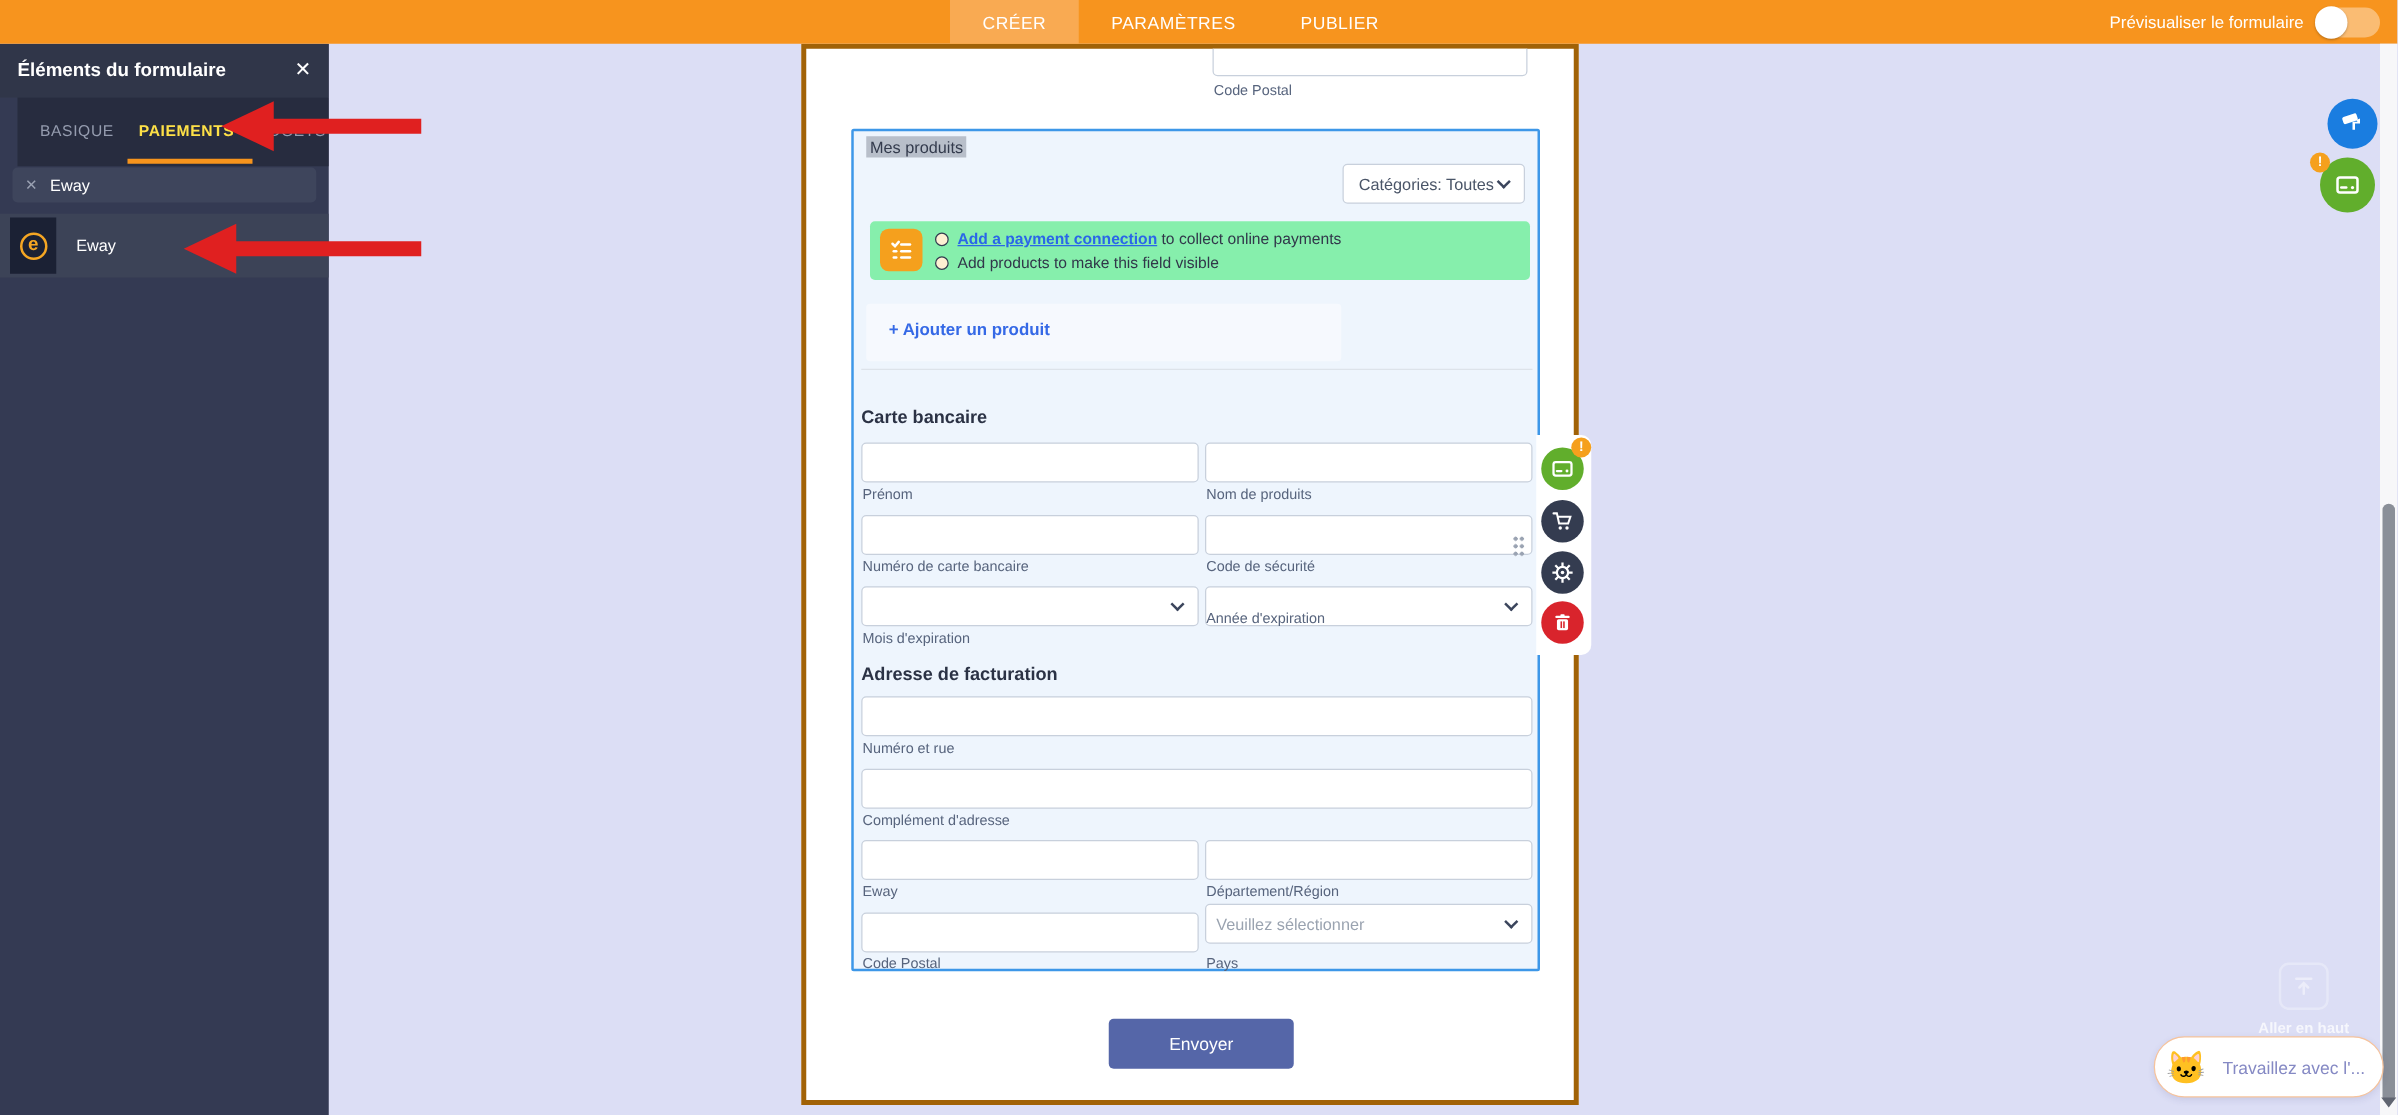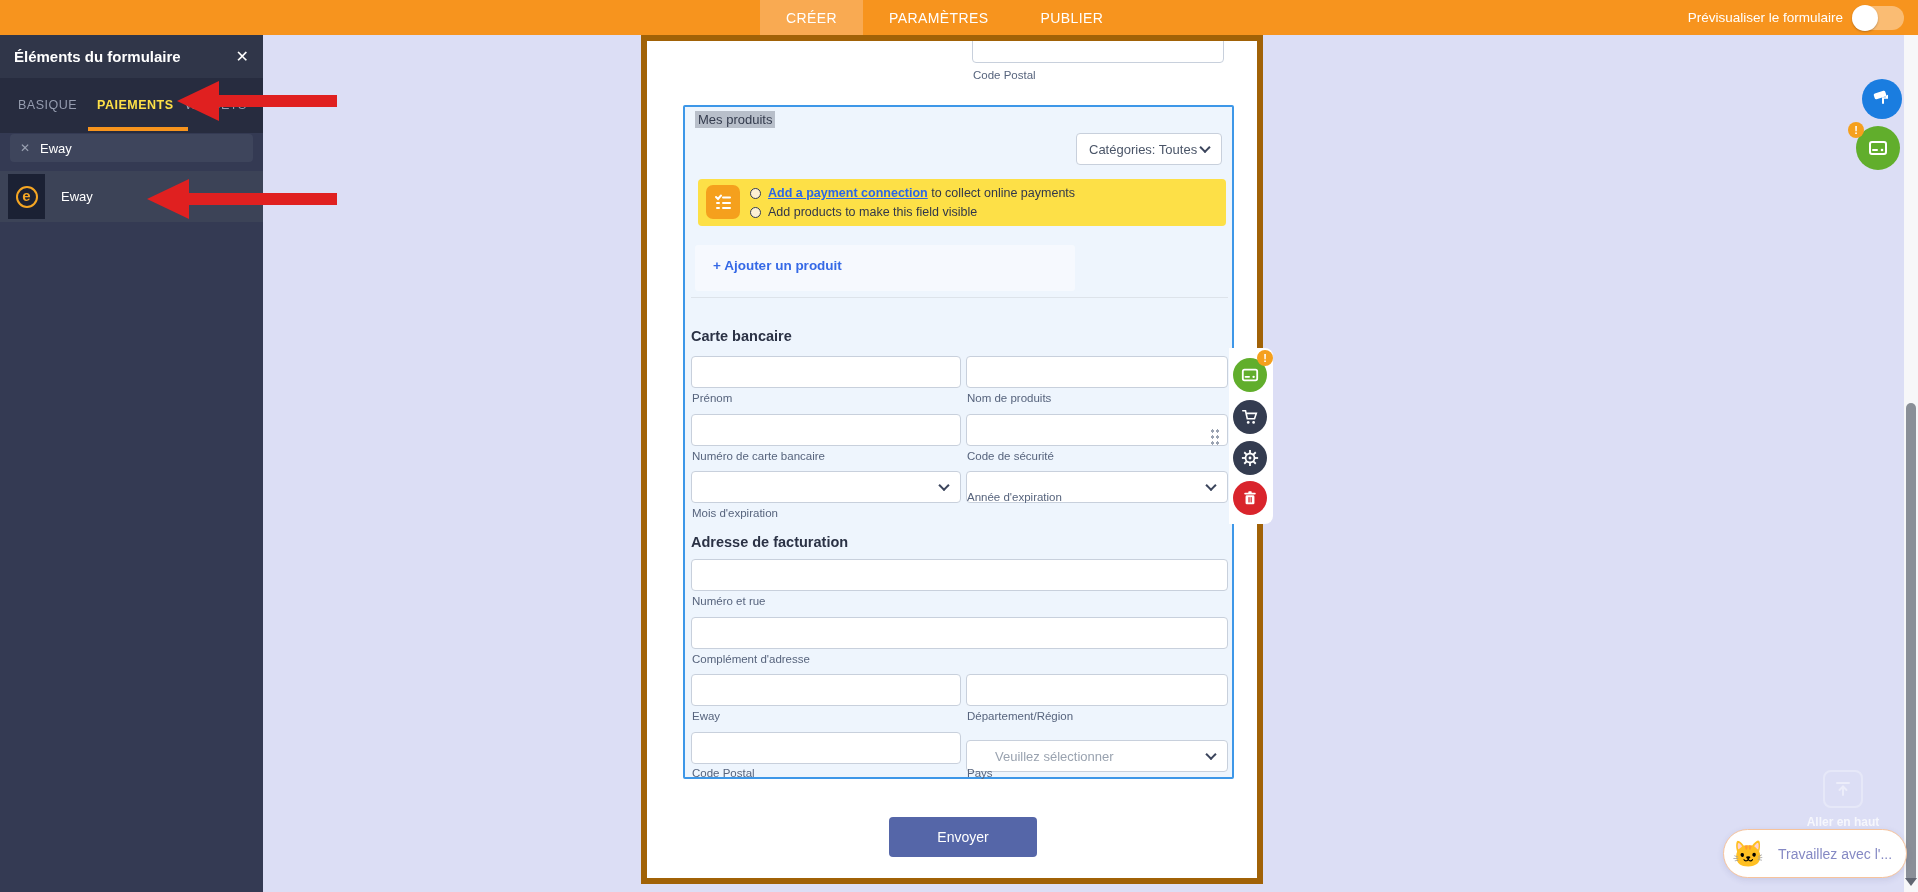--- a/index.html
+++ b/index.html
@@ -14,51 +14,51 @@
   .preview-wrap { position:absolute; right:14px; top:0; height:35px; display:flex; align-items:center; gap:9px; }
   .preview-label { color:#fff; font-size:13.5px; }
   .toggle { width:52px; height:24px; background:rgba(255,255,255,.38); border-radius:12px; position:relative; cursor:pointer; }
   .toggle .knob { position:absolute; left:0; top:-1px; width:26px; height:26px; border-radius:50%; background:#fff; box-shadow:0 1px 2px rgba(0,0,0,.25); }
 
   
   .sidebar { position:absolute; left:0; top:35px; width:263px; height:857px; background:#343a53; z-index:25; overflow:hidden; }
   .sb-header { height:43px; background:#303649; display:flex; align-items:center; justify-content:space-between; padding:0 14px; }
   .sb-title { color:#fff; font-size:15px; font-weight:bold; }
   .sb-close { color:#fff; font-size:16px; cursor:pointer; line-height:1; }
-  .sb-tabs { height:55px; background:#272c3f; position:relative; display:flex; align-items:center; }
+  .sb-tabs { height:55px; background:#272c3f; position:relative; display:flex; align-items:center;margin-left:14px; }
   .sb-tab { font-size:12.5px; letter-spacing:.5px; color:#959caf; position:absolute; top:20px; cursor:pointer; white-space:nowrap; }
   .sb-tab.active { color:#fde047; font-weight:bold; }
   .sb-tab-underline { position:absolute; left:88px; top:49px; width:100px; height:4px; background:#f7941d; }
   .sb-search { position:absolute; left:10px; top:99px; width:243px; height:28px; background:#3e455c; border-radius:4px; display:flex; align-items:center; padding:0 10px; gap:10px; }
   .sb-search .clear { color:#9aa1b2; font-size:12px; cursor:pointer; }
   .sb-search input { background:transparent; border:none; outline:none; color:#fff; font-size:13px; width:180px; font-family:"Liberation Sans", sans-serif; }
   .sb-item { position:absolute; left:0; top:136px; width:263px; height:51px; background:#3c4357; display:flex; align-items:center; cursor:pointer; }
   .sb-item-tile { width:37px; height:45px; background:#1b2134; margin-left:8px; display:flex; align-items:center; justify-content:center; }
   .eway-logo { width:22px; height:22px; border:2px solid #f5a623; border-radius:50%; color:#f5a623; font-size:15px; font-weight:bold; display:flex; align-items:center; justify-content:center; line-height:1; padding-bottom:2px; }
   .sb-item-label { color:#fff; font-size:13px; margin-left:16px; }
 
   
   .red-arrow { position:absolute; z-index:40; }
   .red-arrow .shaft { position:absolute; background:#e02020; height:12px; top:14px; }
   .red-arrow .head { position:absolute; left:0; top:0; width:0; height:0; border-top:20px solid transparent; border-bottom:20px solid transparent; border-right:42px solid #e02020; }
 
   
-  .form-card { position:absolute; left:641px; top:35px; width:622px; height:849px; background:#fff; border:6px solid #a16207; overflow:hidden; z-index:10; }
+  .form-card { position:absolute; left:641px; top:35px; width:622px; height:849px; background:#fff; border:4px solid #a16207; overflow:hidden; z-index:10; }
   .jf-input { background:#fff; border:1px solid #c8d0dc; border-radius:4px; position:absolute; }
   .jf-label { position:absolute; color:#57647d; font-size:11.5px; white-space:nowrap; }
   .chev { position:absolute; right:12px; top:50%; width:8px; height:8px; border-right:2px solid #3b455c; border-bottom:2px solid #3b455c; transform:translateY(-70%) rotate(45deg); }
 
   .top-field-input { left:325px; top:-6px; width:252px; height:28px; }
   .top-field-label { left:326px; top:28px; }
 
   
   .section { position:absolute; left:36px; top:64px; width:551px; height:674px; background:#eef5fd; border:2px solid #3d97e8; border-radius:2px; }
   .sec-title { position:absolute; left:10px; top:4px; font-size:13px; color:#333b4d; background:#b8bfca; padding:1px 3px; }
   .cat-select { position:absolute; left:391px; top:26px; width:146px; height:32px; background:#fff; border:1px solid #c8d0dc; border-radius:4px; color:#4a5568; font-size:13px; display:flex; align-items:center; padding:0 12px; cursor:pointer; }
-  .notice { position:absolute; left:13px; top:72px; width:528px; height:47px; background:#fde047; border-radius:4px; }
+  .notice { position:absolute; left:13px; top:72px; width:528px; height:47px; background:#86efac; border-radius:4px; }
   .notice-icon { position:absolute; left:8px; top:6px; width:34px; height:34px; background:#f5a01d; border-radius:7px; display:flex; align-items:center; justify-content:center; }
   .n-row { position:absolute; left:52px; display:flex; align-items:center; gap:7px; font-size:12.5px; color:#31374a; white-space:nowrap; }
   .radio { width:11px; height:11px; border:1.6px solid #343c50; border-radius:50%; background:#fdf0d2; flex:none; cursor:pointer; }
   .n-link { color:#2a66e8; font-weight:bold; text-decoration:underline; cursor:pointer; }
   .add-product-bg { position:absolute; left:10px; top:138px; width:380px; height:46px; background:rgba(255,255,255,.45); border-radius:3px; }
   .add-product { position:absolute; left:28px; top:151px; color:#3569e6; font-size:13.5px; font-weight:bold; cursor:pointer; }
   .divider { position:absolute; left:6px; top:190px; width:537px; height:1px; background:#dde3ea; }
   .sec-h { position:absolute; left:6px; color:#2b3245; font-size:14.5px; font-weight:bold; }
 
   .submit-btn { position:absolute; left:242px; top:776px; width:148px; height:40px; background:#5566a8; border:none; border-radius:4px; color:#fff; font-size:14px; font-family:"Liberation Sans", sans-serif; cursor:pointer; }
@@ -207,21 +207,21 @@
 
     <div class="jf-input" style="left:6px; top:510px; width:537px; height:32px;"></div>
     <div class="jf-label" style="left:7px; top:546px;">Complément d'adresse</div>
 
     <div class="jf-input" style="left:6px;  top:567px; width:270px; height:32px;"></div>
     <div class="jf-input" style="left:281px; top:567px; width:262px; height:32px;"></div>
     <div class="jf-label" style="left:7px;  top:603px;">Eway</div>
     <div class="jf-label" style="left:282px; top:603px;">Département/Région</div>
 
     <div class="jf-input" style="left:6px;  top:625px; width:270px; height:32px;"></div>
-    <div class="jf-input" style="left:281px; top:633px; width:262px; height:32px; color:#9aa3b0; font-size:13px; display:flex; align-items:center; padding:0 28px;">
+    <div class="jf-input" style="left:281px; top:618px; width:262px; height:32px; color:#9aa3b0; font-size:13px; display:flex; align-items:center; padding:0 8px;">
       <span>Veuillez sélectionner</span>
       <span class="chev"></span>
     </div>
     <div class="jf-label" style="left:7px;  top:660px;">Code Postal</div>
     <div class="jf-label" style="left:282px; top:660px;">Pays</div>
   </div>
 
   <button class="submit-btn">Envoyer</button>
 </div>
 

